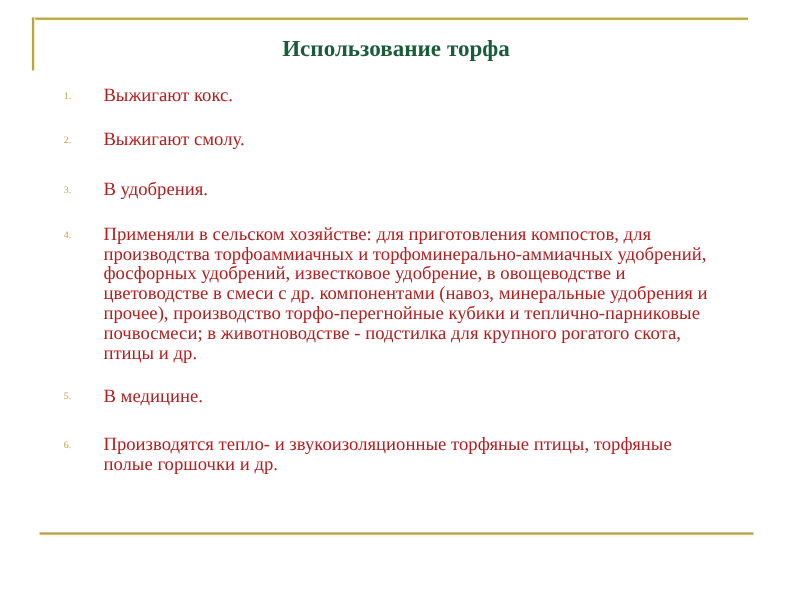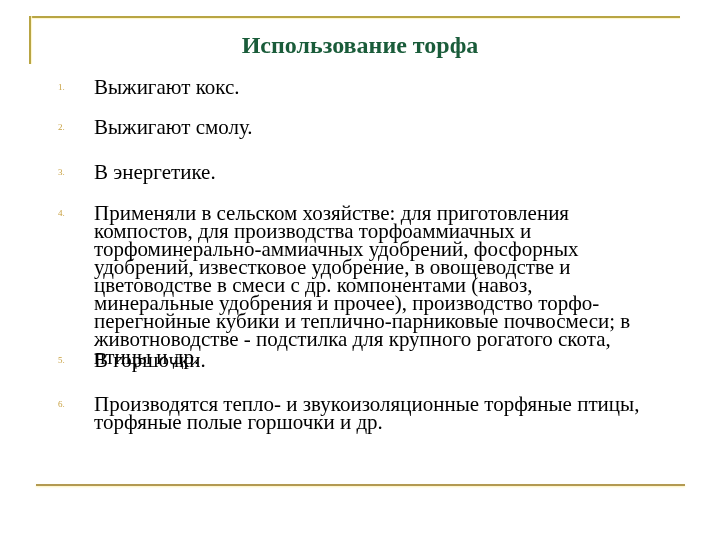--- a/index.html
+++ b/index.html
@@ -44,21 +44,21 @@
     .title {
       position: absolute;
       left: 0;
       top: 32px;
       width: 720px;
       text-align: center;
       padding-left: 0px;
       box-sizing: border-box;
       font-family: "Liberation Serif", "DejaVu Serif", serif;
       font-weight: bold;
-      font-size: 24px;
+      font-size: 21px;
       color: #1a5c3a;
     }
     .list {
       position: absolute;
       left: 0;
       top: 0;
       width: 720px;
     }
     .item {
       position: absolute;
@@ -70,23 +70,23 @@
       left: 0;
       top: 4px;
       font-size: 9px;
       color: #c8a040;
       font-family: "Liberation Serif", "DejaVu Serif", serif;
     }
     .text {
       position: absolute;
       left: 36px;
       width: 560px;
-      font-size: 21px;
+      font-size: 17px;
       line-height: 18px;
-      color: #000000;
+      color: #b91c1c;
       font-family: "Liberation Serif", "DejaVu Serif", serif;
     }
   </style>
 </head>
 <body>
 
 <div class="top-rule"></div>
 <div class="left-rule"></div>
 
 <div class="title">Использование торфа</div>
@@ -95,29 +95,29 @@
   <div class="item" style="top:78px;">
     <span class="num">1.</span>
     <span class="text">Выжигают кокс.</span>
   </div>
   <div class="item" style="top:118px;">
     <span class="num">2.</span>
     <span class="text">Выжигают смолу.</span>
   </div>
   <div class="item" style="top:163px;">
     <span class="num">3.</span>
-    <span class="text">В энергетике.</span>
+    <span class="text">В удобрения.</span>
   </div>
   <div class="item" style="top:204px;">
     <span class="num">4.</span>
     <span class="text">Применяли в сельском хозяйстве: для приготовления компостов, для производства торфоаммиачных и торфоминерально-аммиачных удобрений, фосфорных удобрений, известковое удобрение, в овощеводстве и цветоводстве в смеси с др. компонентами (навоз, минеральные удобрения и прочее), производство торфо-перегнойные кубики и теплично-парниковые почвосмеси; в животноводстве - подстилка для крупного рогатого скота, птицы и др.</span>
   </div>
   <div class="item" style="top:351px;">
     <span class="num">5.</span>
-    <span class="text">В горшочки.</span>
+    <span class="text">В медицине.</span>
   </div>
   <div class="item" style="top:395px;">
     <span class="num">6.</span>
     <span class="text">Производятся тепло- и звукоизоляционные торфяные птицы, торфяные полые горшочки и др.</span>
   </div>
 </div>
 
 <div class="bottom-rule"></div>
 
 </body></html>

